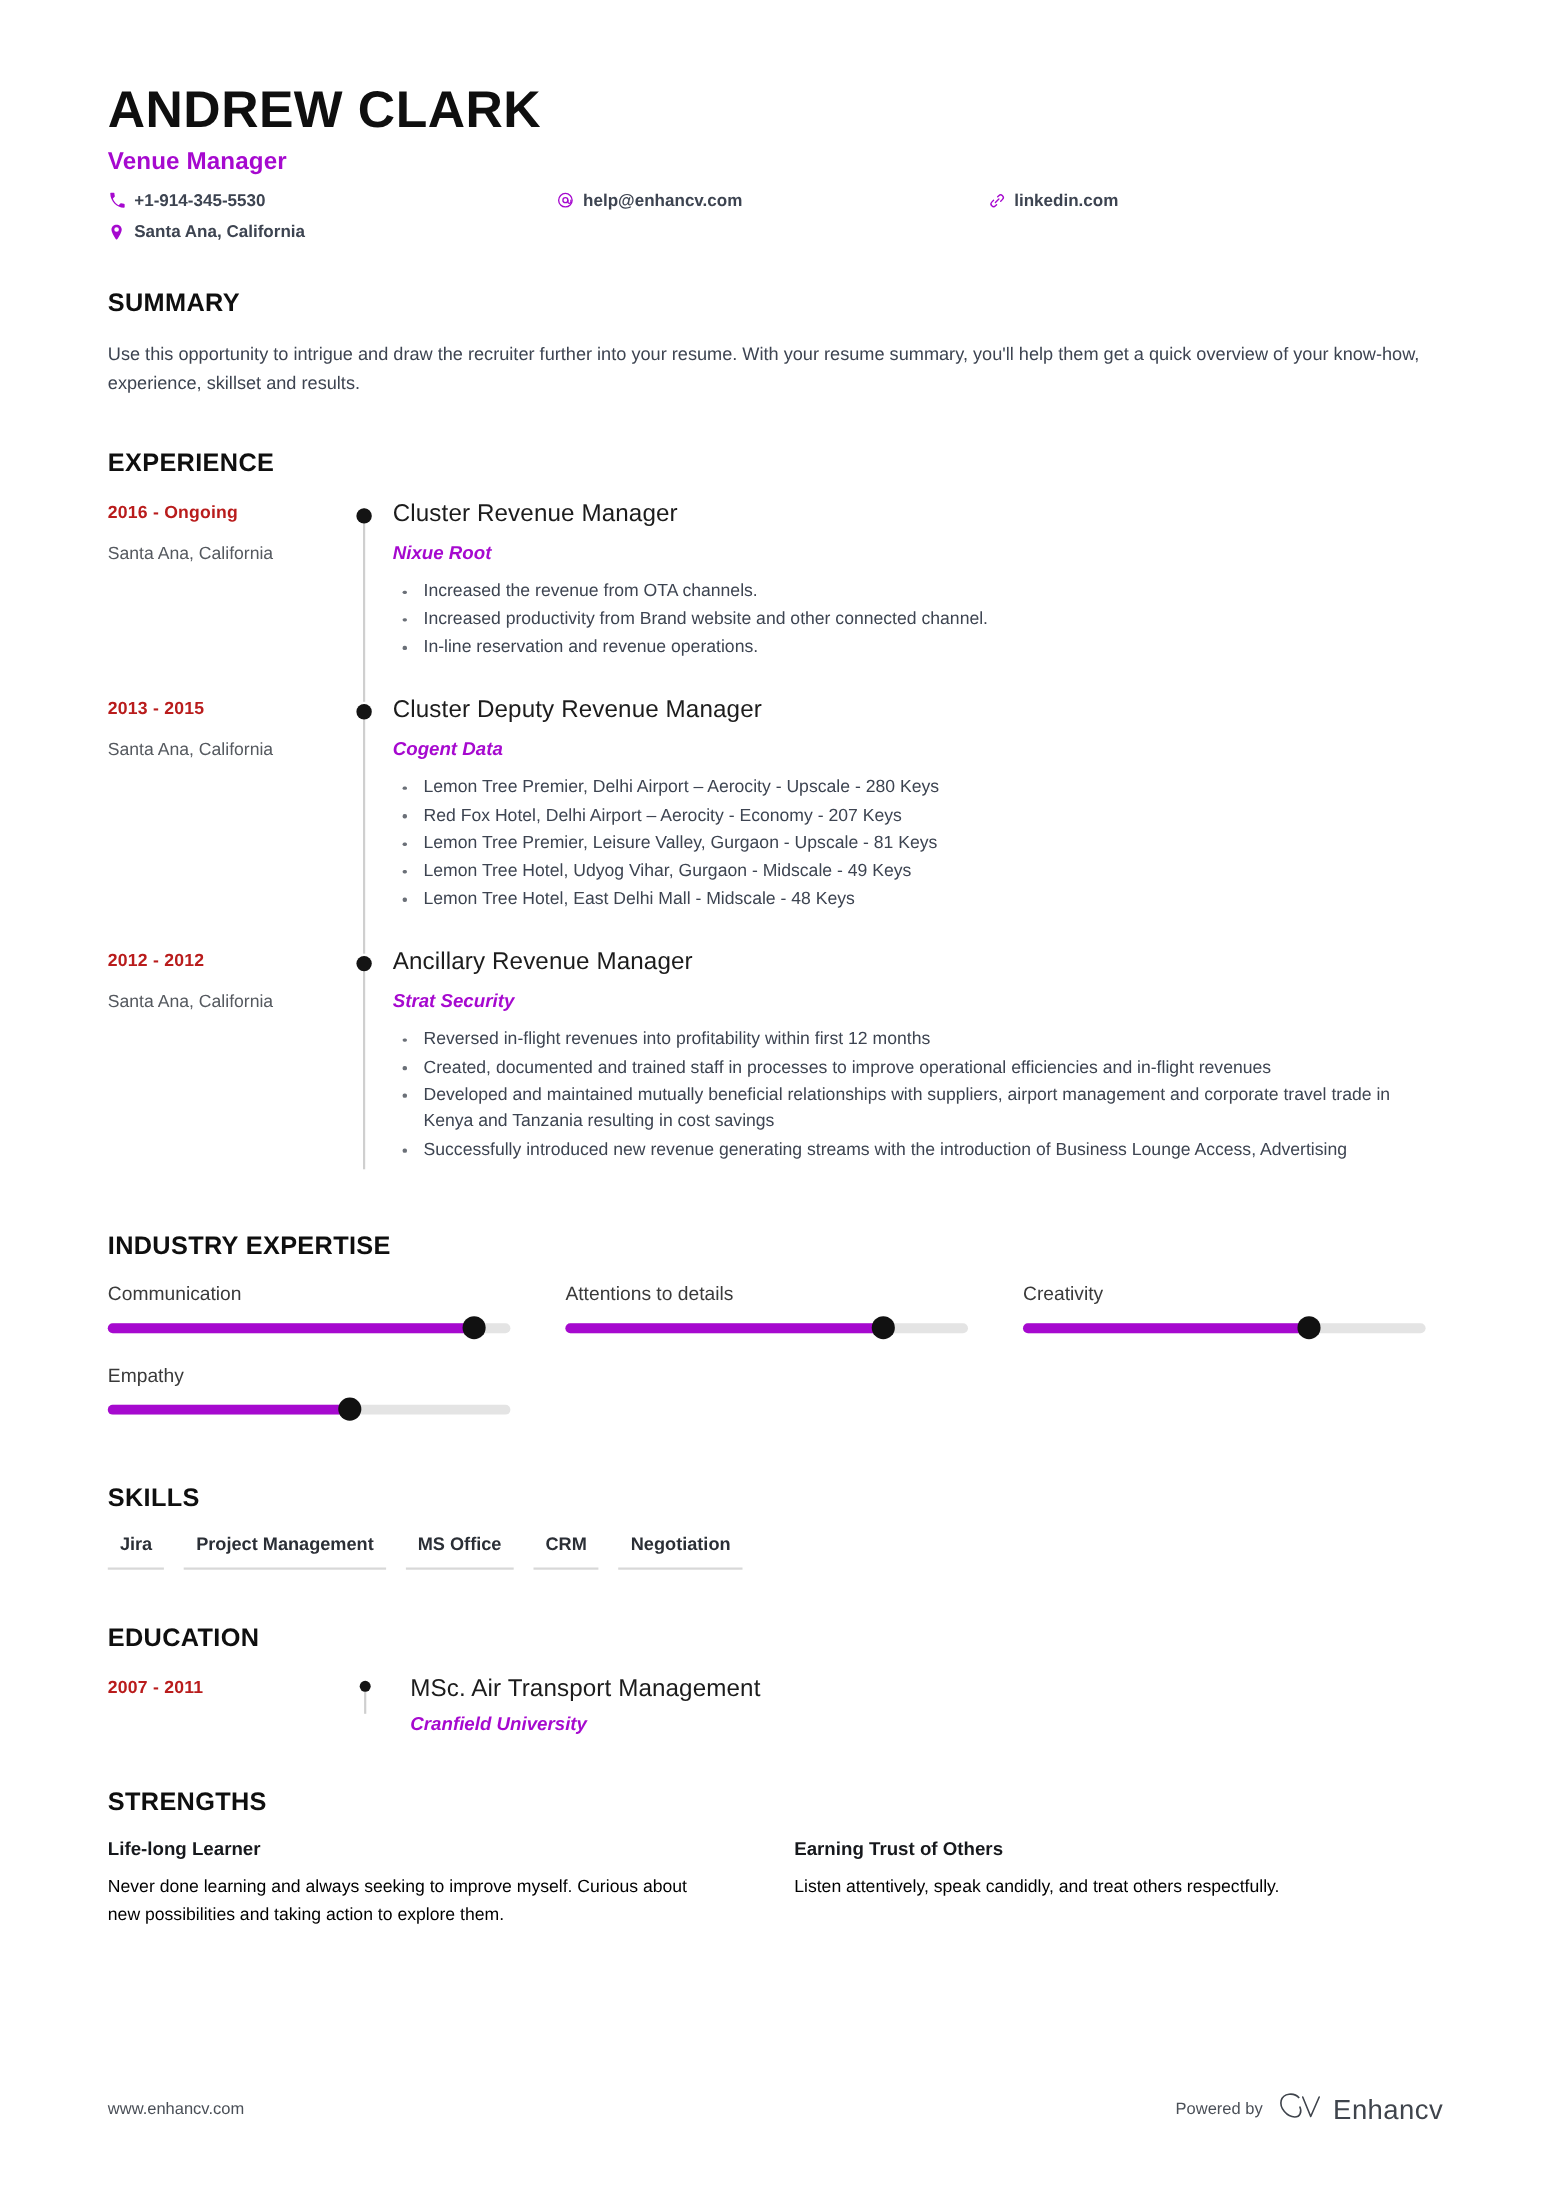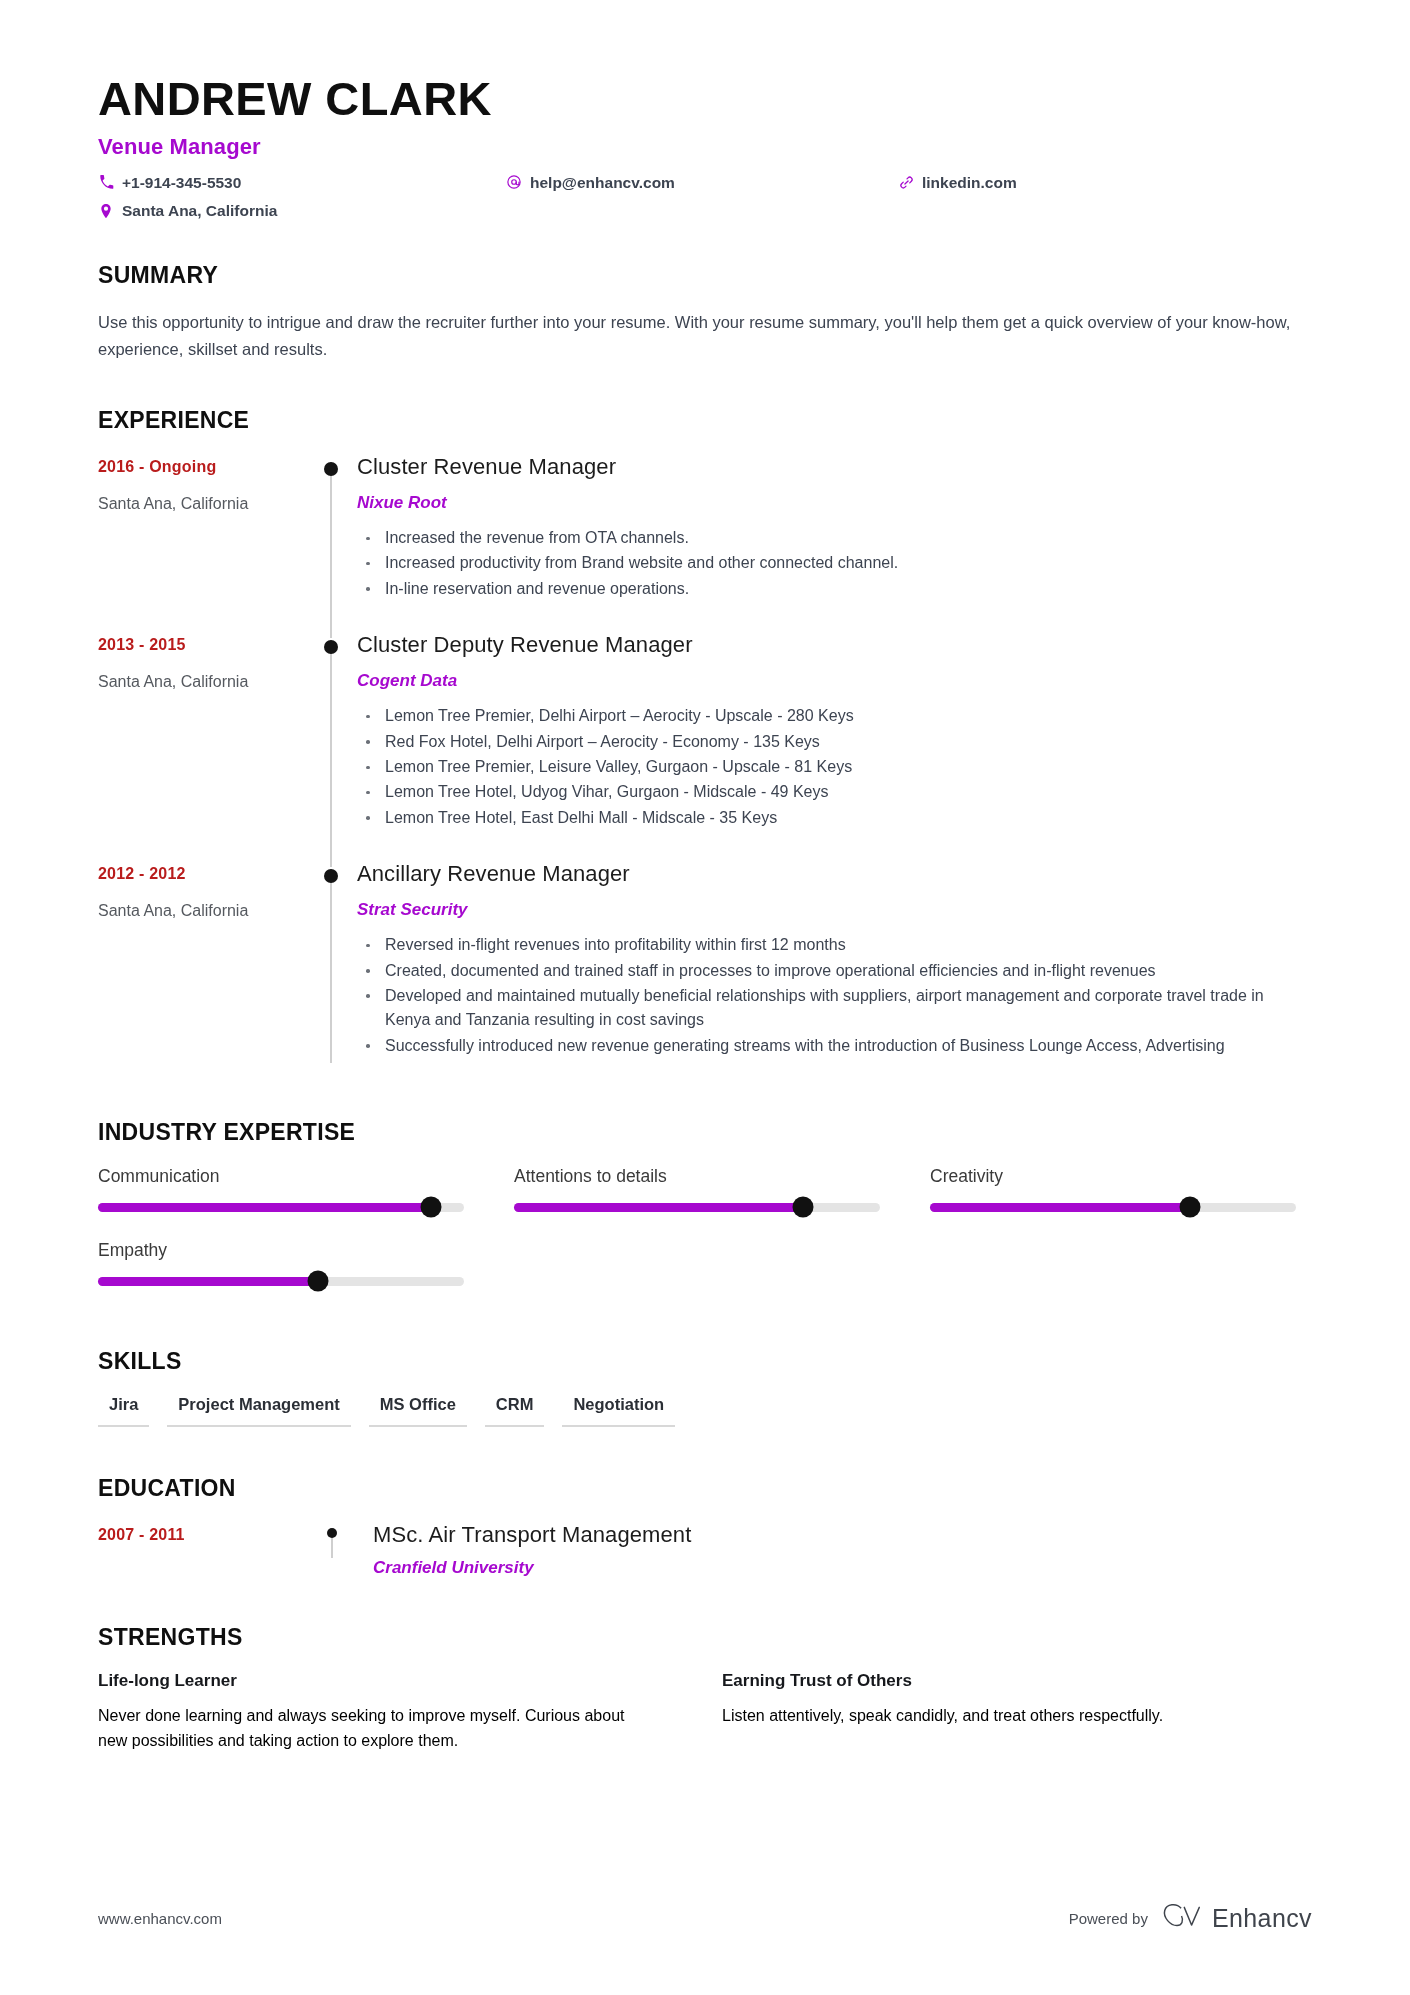--- a/index.html
+++ b/index.html
@@ -373,24 +373,24 @@
         </div>
         <div class="tl-rail">
           <span class="tl-line"></span>
           <span class="tl-dot"></span>
         </div>
         <div class="tl-right">
           <div class="tl-role">Cluster Deputy Revenue Manager</div>
           <div class="tl-company">Cogent Data</div>
           <ul class="tl-bullets">
             <li>Lemon Tree Premier, Delhi Airport – Aerocity - Upscale - 280 Keys</li>
-            <li>Red Fox Hotel, Delhi Airport – Aerocity - Economy - 135 Keys</li>
+            <li>Red Fox Hotel, Delhi Airport – Aerocity - Economy - 207 Keys</li>
             <li>Lemon Tree Premier, Leisure Valley, Gurgaon - Upscale - 81 Keys</li>
             <li>Lemon Tree Hotel, Udyog Vihar, Gurgaon - Midscale - 49 Keys</li>
-            <li>Lemon Tree Hotel, East Delhi Mall - Midscale - 35 Keys</li>
+            <li>Lemon Tree Hotel, East Delhi Mall - Midscale - 48 Keys</li>
           </ul>
         </div>
       </div>
 
       <div class="tl-entry last">
         <div class="tl-left">
           <div class="tl-date">2012 - 2012</div>
           <div class="tl-loc">Santa Ana, California</div>
         </div>
         <div class="tl-rail">

